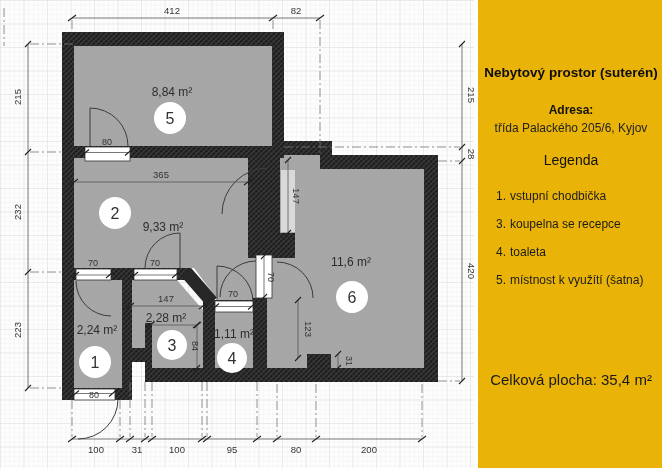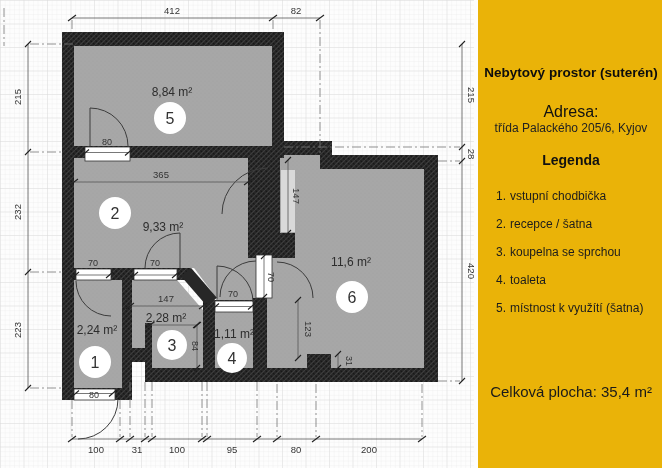--- a/index.html
+++ b/index.html
@@ -3,30 +3,30 @@
 <meta charset="utf-8">
 <style>
   html,body{margin:0;padding:0;width:662px;height:468px;overflow:hidden;background:#ffffff;
     font-family:"Liberation Sans","DejaVu Sans",sans-serif;}
   #stage{position:relative;width:662px;height:468px;background:#eab308;}
   #plan-svg{position:absolute;left:0;top:0;}
   .panel{position:absolute;left:482px;top:0;width:178px;height:468px;color:#111;}
   .p-title{position:absolute;left:0;top:65px;width:178px;text-align:center;
     font-size:13.5px;font-weight:bold;color:#0d0d0d;}
   .p-sub{position:absolute;left:0;top:103px;width:178px;text-align:center;
-    font-size:16px;font-weight:normal;}
+    font-size:12px;font-weight:bold;}
   .p-addr{position:absolute;left:0;top:121px;width:178px;text-align:center;
     font-size:12px;color:#222;}
   .p-legend{position:absolute;left:0;top:152px;width:178px;text-align:center;
-    font-size:14px;font-weight:bold;}
+    font-size:14px;font-weight:normal;}
   .p-items{position:absolute;left:14px;top:189px;width:164px;}
   .p-item{height:28px;font-size:12px;color:#1c1c1c;white-space:nowrap;}
   .p-item .num{margin-right:4px;}
   .p-total{position:absolute;left:0;top:371px;width:178px;text-align:center;
-    font-size:15px;color:#1a1a1a;margin-top:12px;}
+    font-size:15px;color:#1a1a1a;}
   text{font-family:"Liberation Sans","DejaVu Sans",sans-serif;}
   .dim{font-size:9.5px;fill:#333;}
   .dimS{font-size:9px;fill:#333;}
   .area{font-size:12px;fill:#2d2d2d;}
   .rnum{font-size:16px;fill:#333;}
 </style>
 </head>
 <body>
 
 <div id="stage">
@@ -244,21 +244,20 @@
   </g>
 </svg>
 
 <div class="panel">
   <div class="p-title">Nebytový prostor (suterén)</div>
   <div class="p-sub">Adresa:</div>
   <div class="p-addr">třída Palackého 205/6, Kyjov</div>
   <div class="p-legend">Legenda</div>
   <div class="p-items">
     <div class="p-item"><span class="num">1.</span><span>vstupní chodbička</span></div>
-    <div class="p-item"><span class="num">2.</span><span>recepce / šatna</span></div>
-    <div class="p-item"><span class="num">3.</span><span>koupelna se sprchou</span></div>
+    <div class="p-item"><span class="num">3.</span><span>koupelna se recepce</span></div>
     <div class="p-item"><span class="num">4.</span><span>toaleta</span></div>
     <div class="p-item"><span class="num">5.</span><span>místnost k využítí (šatna)</span></div>
   </div>
   <div class="p-total">Celková plocha: 35,4 m²</div>
 </div>
 
 </div>
 
 </body></html>

